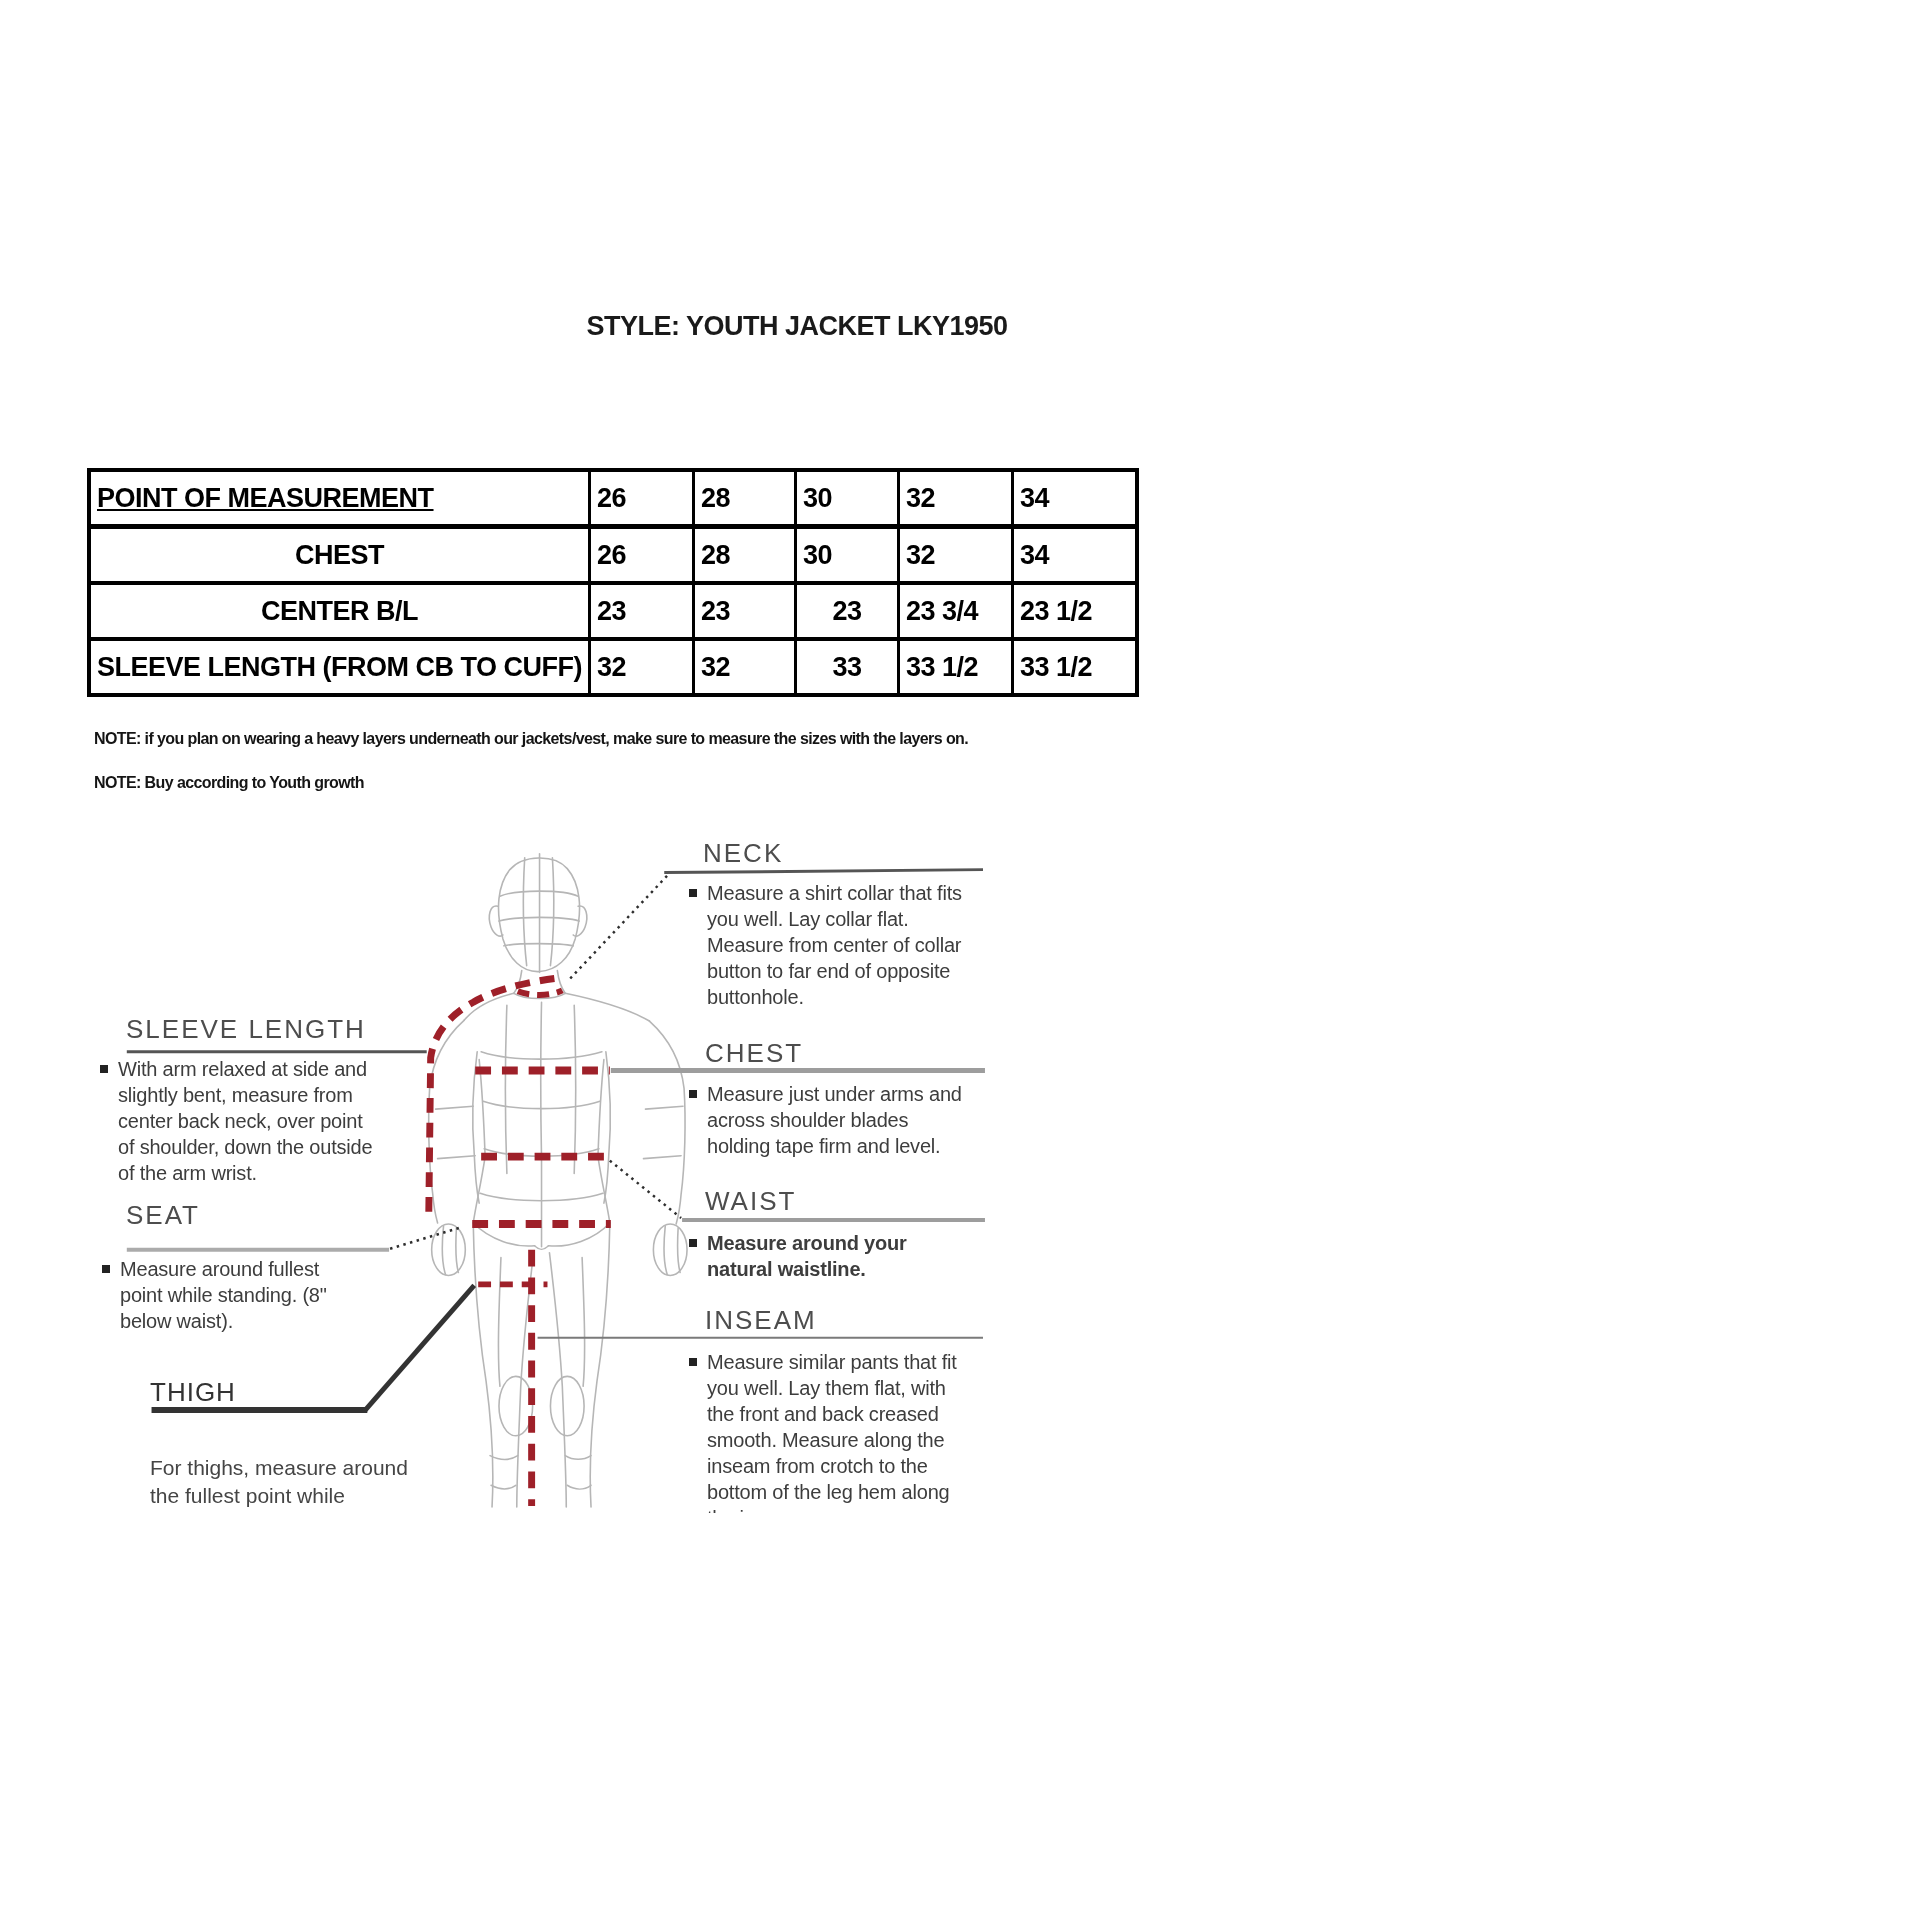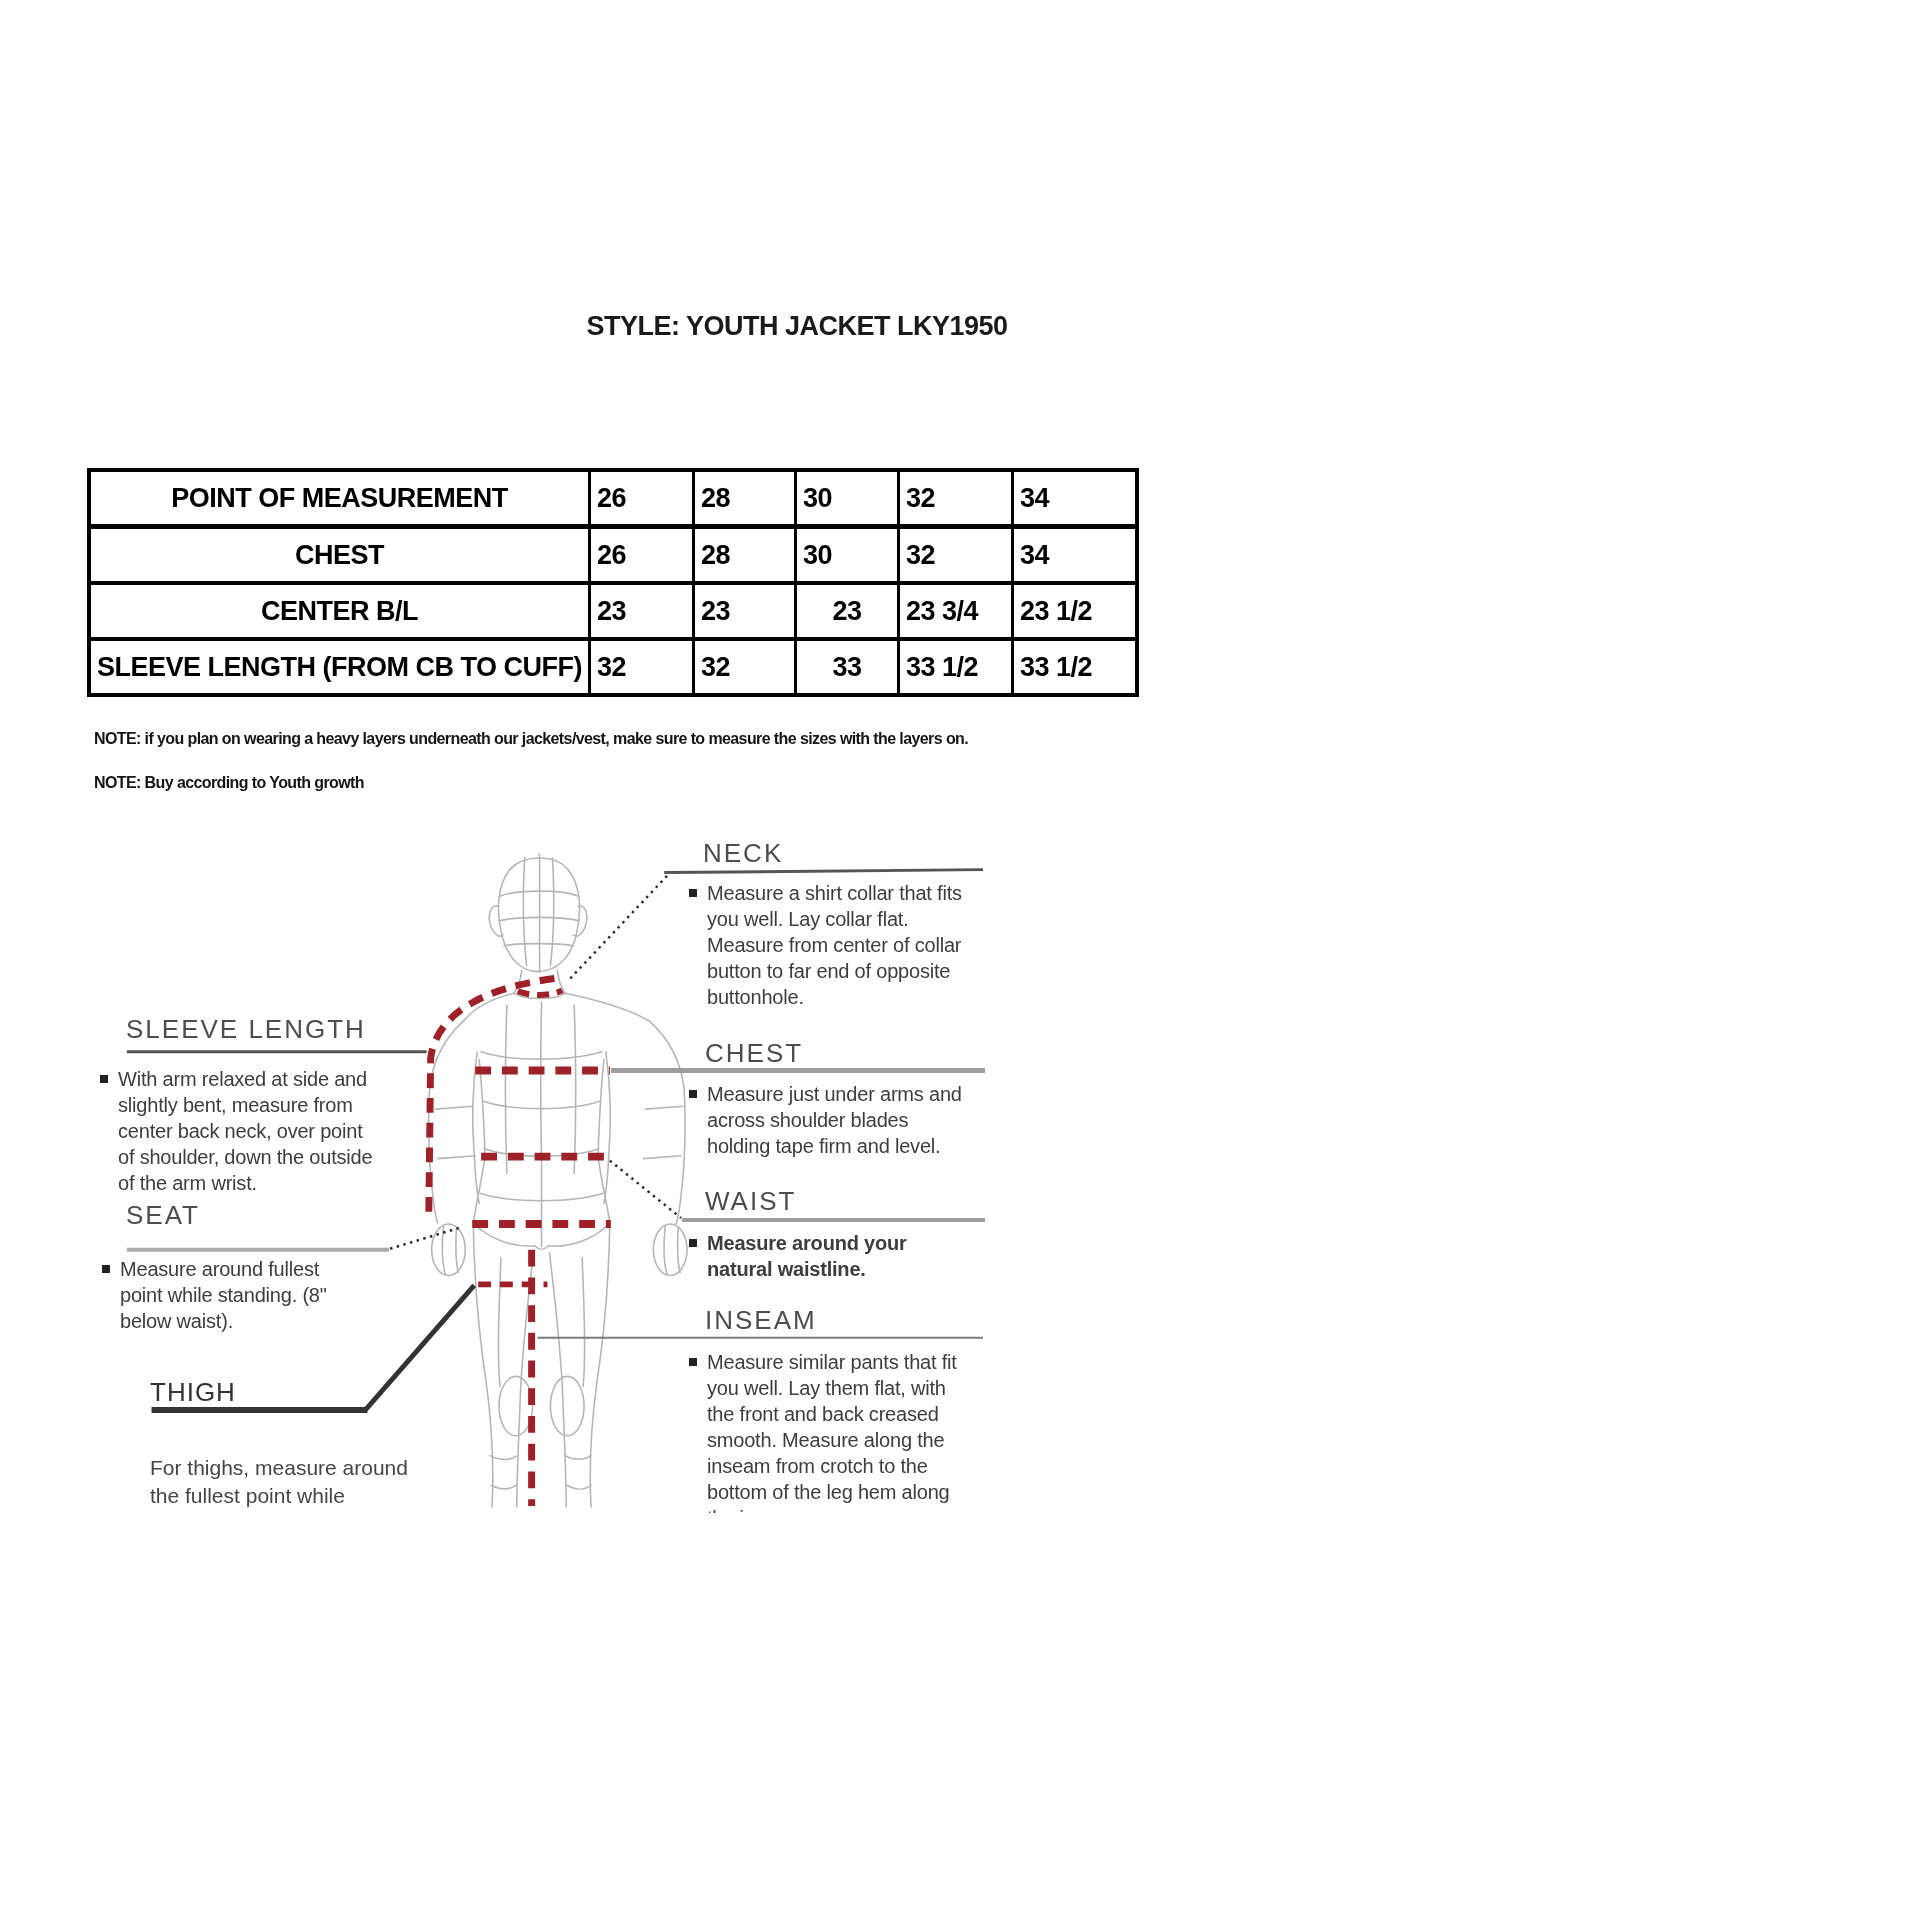--- a/index.html
+++ b/index.html
@@ -11,21 +11,21 @@
              font-size:27px;font-weight:bold;letter-spacing:-0.5px;color:#1a1a1a;}
 
   
   table.size{position:absolute;left:87px;top:468px;border-collapse:collapse;table-layout:fixed;
              font-size:27px;font-weight:bold;letter-spacing:-0.5px;color:#000;}
   table.size td{border:3px solid #000;height:52px;padding:0 6px;vertical-align:middle;
                 white-space:nowrap;overflow:hidden;}
   table.size tr.hdr td{border-bottom-width:5px;}
   table.size td{border-top-width:4px;border-bottom-width:4px;}
   table.size{border:4px solid #000;}
-  td.lbl-left{text-align:center;padding-left:4px;}
+  td.lbl-left{text-align:left;padding-left:4px;text-decoration:underline;}
   td.lbl-center{text-align:center;}
   td.val{text-align:left;}
   td.val-c{text-align:center;}
 
   
   .note{position:absolute;left:94px;font-size:16px;font-weight:bold;letter-spacing:-0.6px;
         color:#151515;white-space:nowrap;}
 
   
   #guide{position:absolute;left:0;top:832px;width:1089px;height:681px;overflow:hidden;padding-left:16px;}
@@ -203,21 +203,21 @@
       <p style="width:210px;font-weight:bold;">Measure around your natural waistline.</p>
     </div>
 
     <div class="m-heading" style="left:705px;top:473px;">INSEAM</div>
     <div class="m-tip" style="left:689px;top:517px;width:287px;">
       <span class="sq"></span>
       <p style="width:255px;">Measure similar pants that fit you well. Lay them flat, with the front and back creased smooth. Measure along the inseam from crotch to the bottom of the leg hem along the inseam</p>
     </div>
 
     <div class="m-heading" style="left:126px;top:182px;">SLEEVE LENGTH</div>
-    <div class="m-tip" style="left:100px;top:234px;width:297px;">
+    <div class="m-tip" style="left:100px;top:224px;width:297px;">
       <span class="sq"></span>
       <p style="width:261px;">With arm relaxed at side and slightly bent, measure from center back neck, over point of shoulder, down the outside of the arm wrist.</p>
     </div>
 
     <div class="m-heading" style="left:126px;top:368px;">SEAT</div>
     <div class="m-tip" style="left:102px;top:424px;width:257px;">
       <span class="sq"></span>
       <p style="width:222px;">Measure around fullest point while standing. (8" below waist).</p>
     </div>
 

